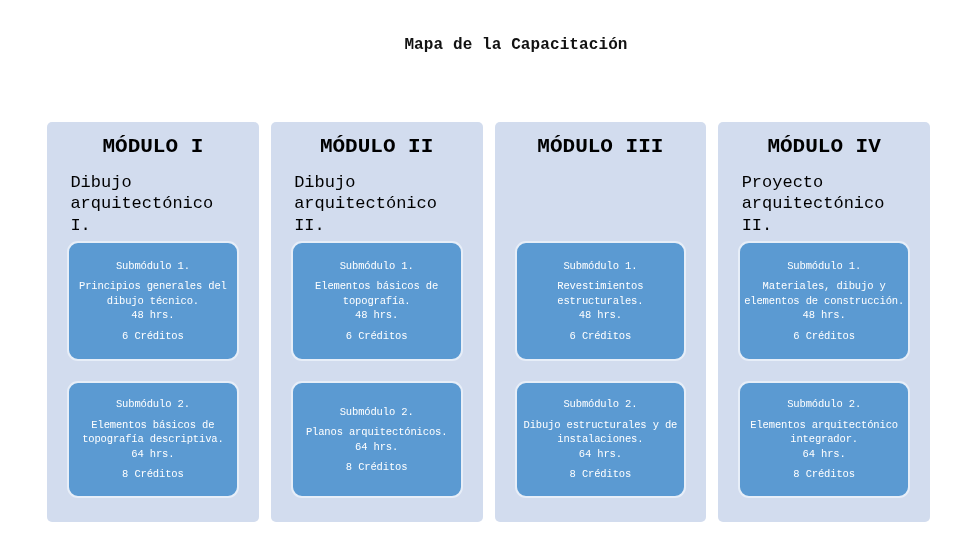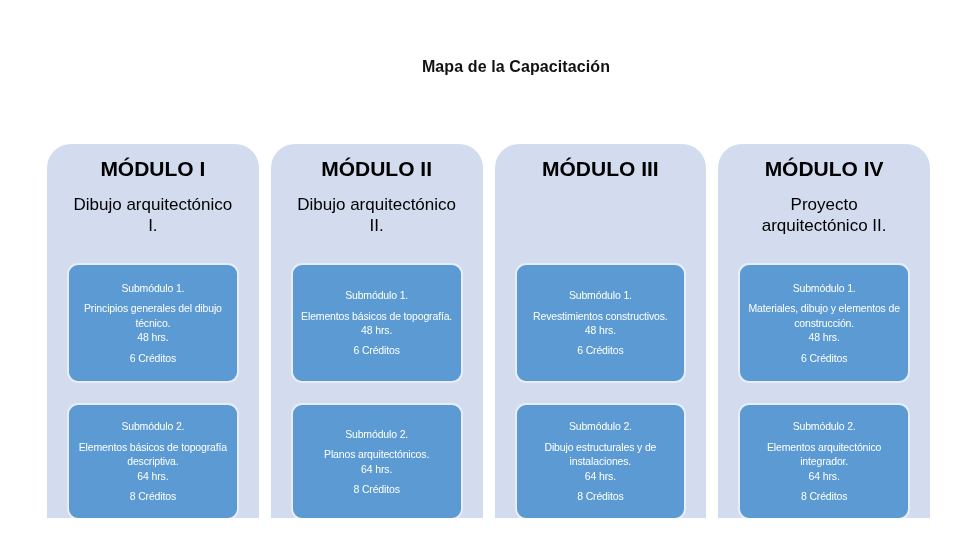--- a/index.html
+++ b/index.html
@@ -1,23 +1,22 @@
 <!DOCTYPE html>
 <html><head>
 <meta charset="utf-8">
 <style>
   html, body { margin: 0; padding: 0; background: #ffffff; }
   .canvas {
     position: relative;
     width: 960px;
-    height: 496px;
+    height: 554px;
     background: #ffffff;
-    font-family: Liberation Sans, sans-serif;
+    font-family: Liberation Mono, monospace;
     overflow: hidden;
-    margin-top: 22px;
   }
   .page-title {
     position: absolute;
     top: 36px;
     left: 0;
     width: 100%;
     margin: 0;
     text-align: center;
     transform: translateX(36px);
     font-size: 16px;
@@ -30,36 +29,36 @@
     left: 47px;
     top: 122px;
     width: 883px;
     height: 400px;
     display: flex;
     gap: 12px;
   }
   .module-card {
     flex: 1 1 0;
     background: #d2dcee;
-    border-radius: 24px;
+    border-radius: 5px;
     position: relative;
     min-width: 0;
   }
   .module-name {
     margin: 12px 4px 0;
     text-align: center;
     font-size: 21px;
     font-weight: bold;
     color: #000000;
     line-height: 1.2;
   }
   .module-subtitle {
     margin: 13px auto 0;
     max-width: 165px;
-    text-align: center;
+    text-align: left;
     font-size: 17px;
     line-height: 1.25;
     color: #000000;
   }
   .submodule {
     position: absolute;
     left: 20px;
     right: 20px;
     background: #5b9ad2;
     border: 2px solid #e7eef8;
@@ -121,21 +120,21 @@
         <p class="sub-desc">Planos arquitectónicos.</p>
         <p class="sub-hours">64 hrs.</p>
         <p class="sub-credits">8 Créditos</p>
       </div>
     </section>
 
     <section class="module-card">
       <h2 class="module-name">MÓDULO III</h2>
       <div class="submodule sub1">
         <p class="sub-name">Submódulo 1.</p>
-        <p class="sub-desc">Revestimientos constructivos.</p>
+        <p class="sub-desc">Revestimientos estructurales.</p>
         <p class="sub-hours">48 hrs.</p>
         <p class="sub-credits">6 Créditos</p>
       </div>
       <div class="submodule sub2">
         <p class="sub-name">Submódulo 2.</p>
         <p class="sub-desc">Dibujo estructurales y de instalaciones.</p>
         <p class="sub-hours">64 hrs.</p>
         <p class="sub-credits">8 Créditos</p>
       </div>
     </section>

